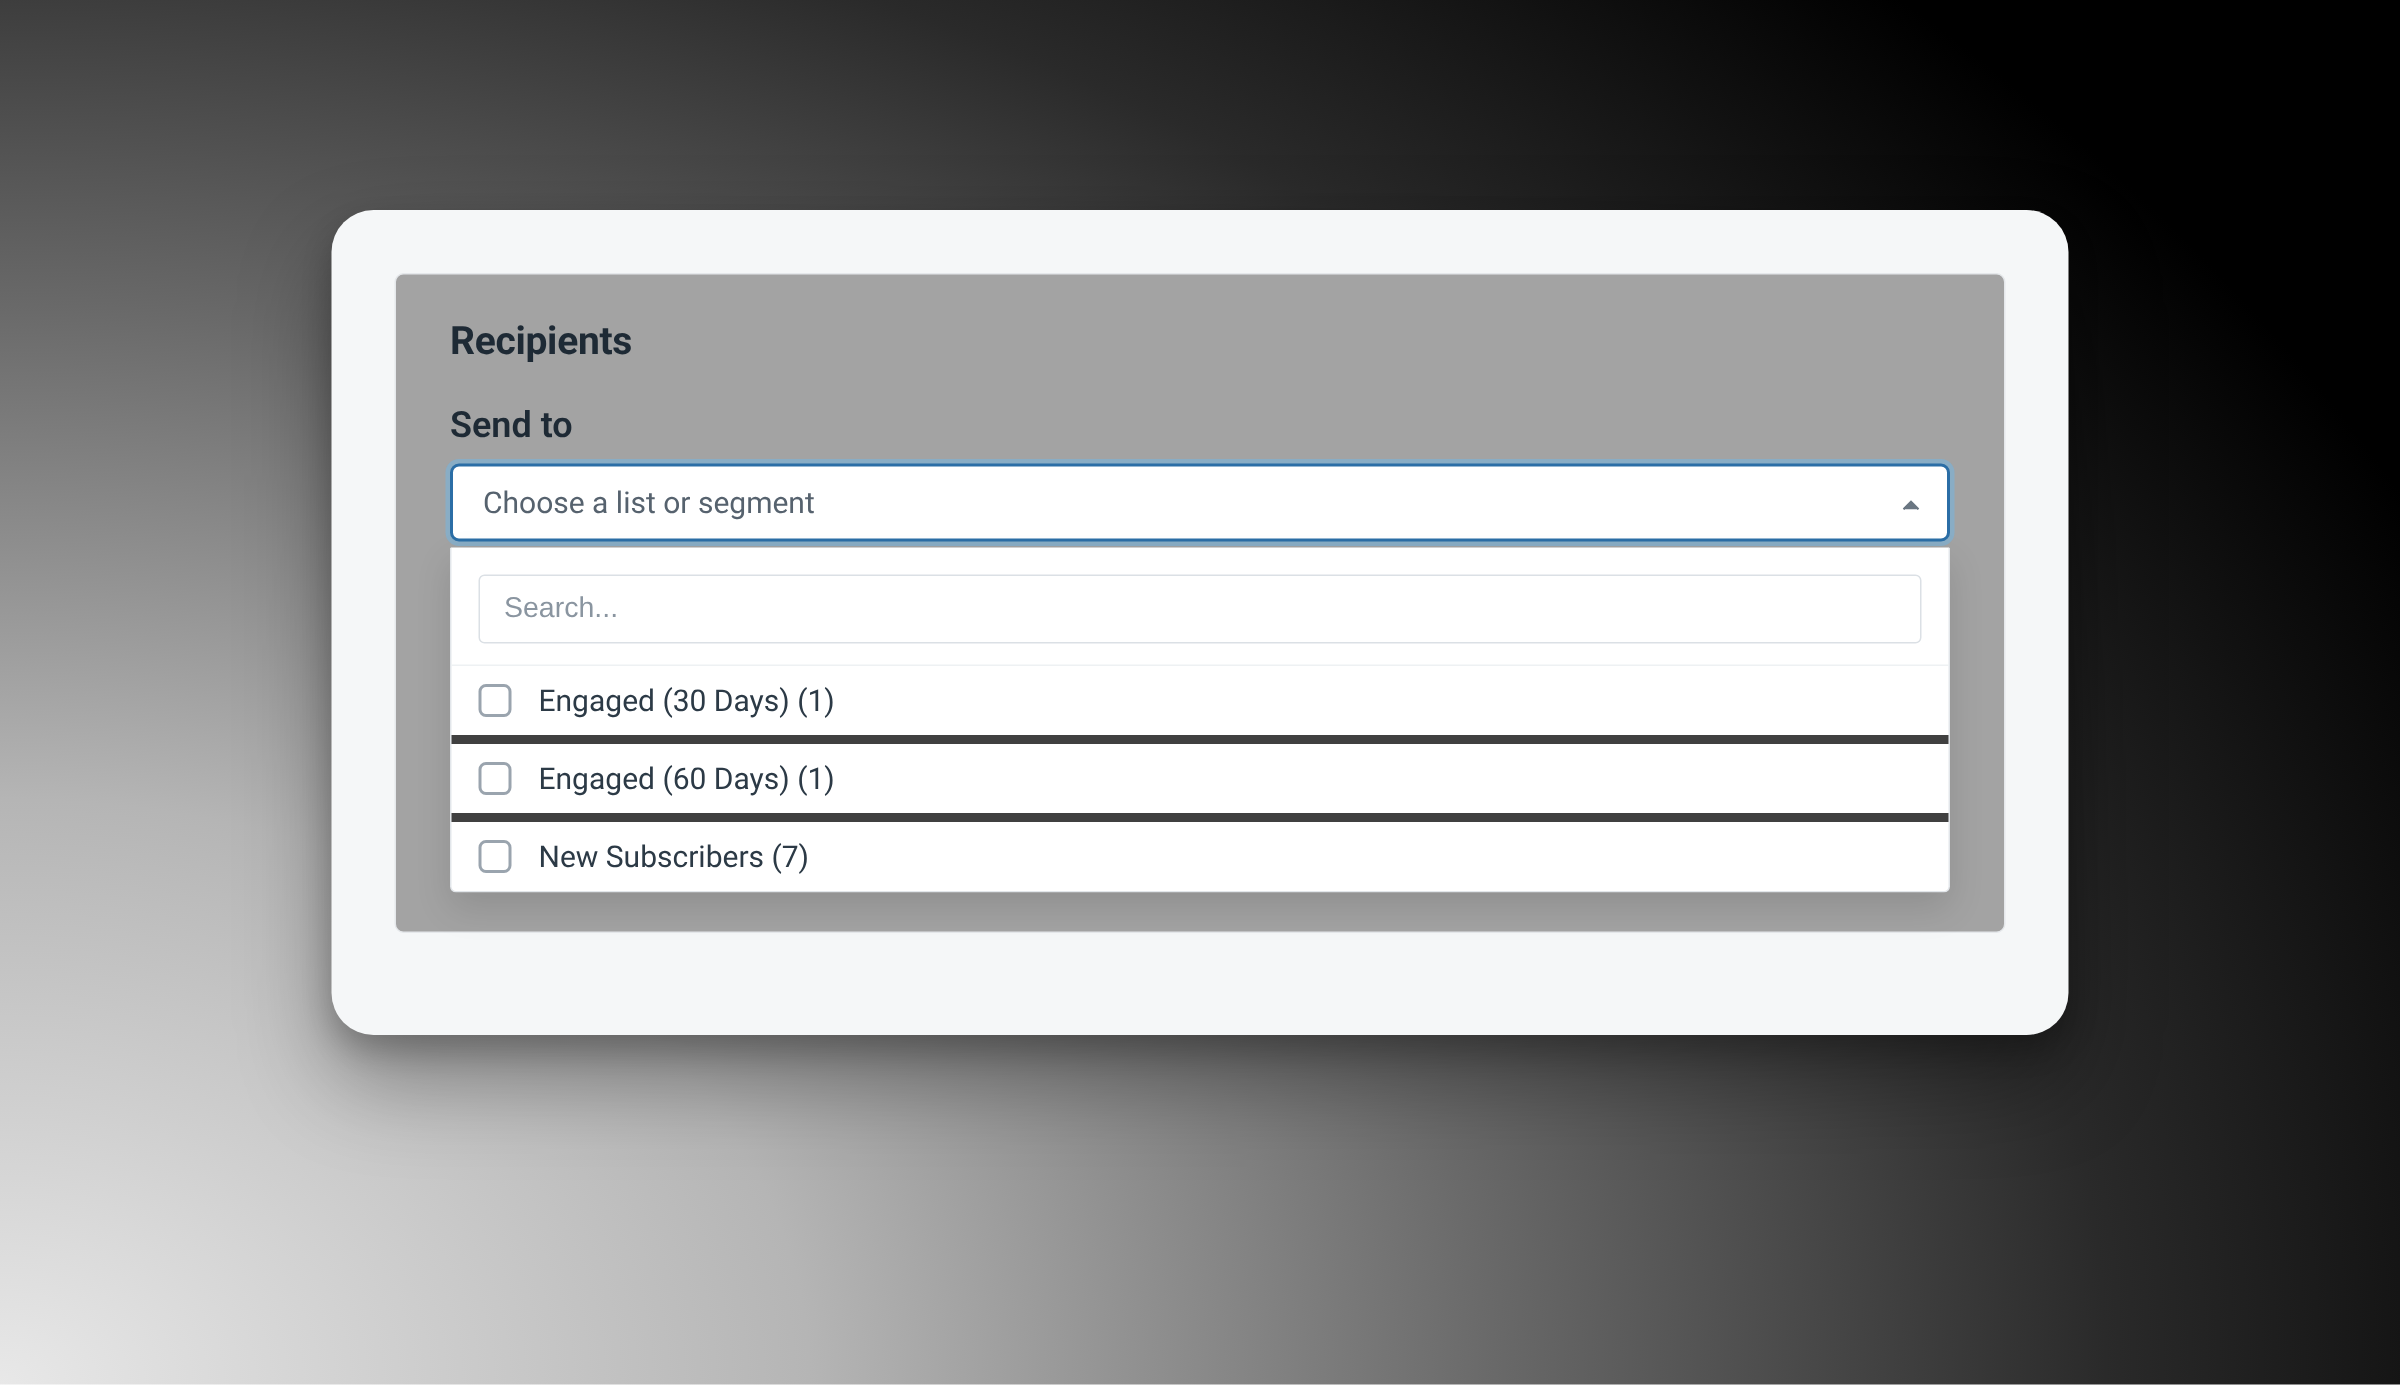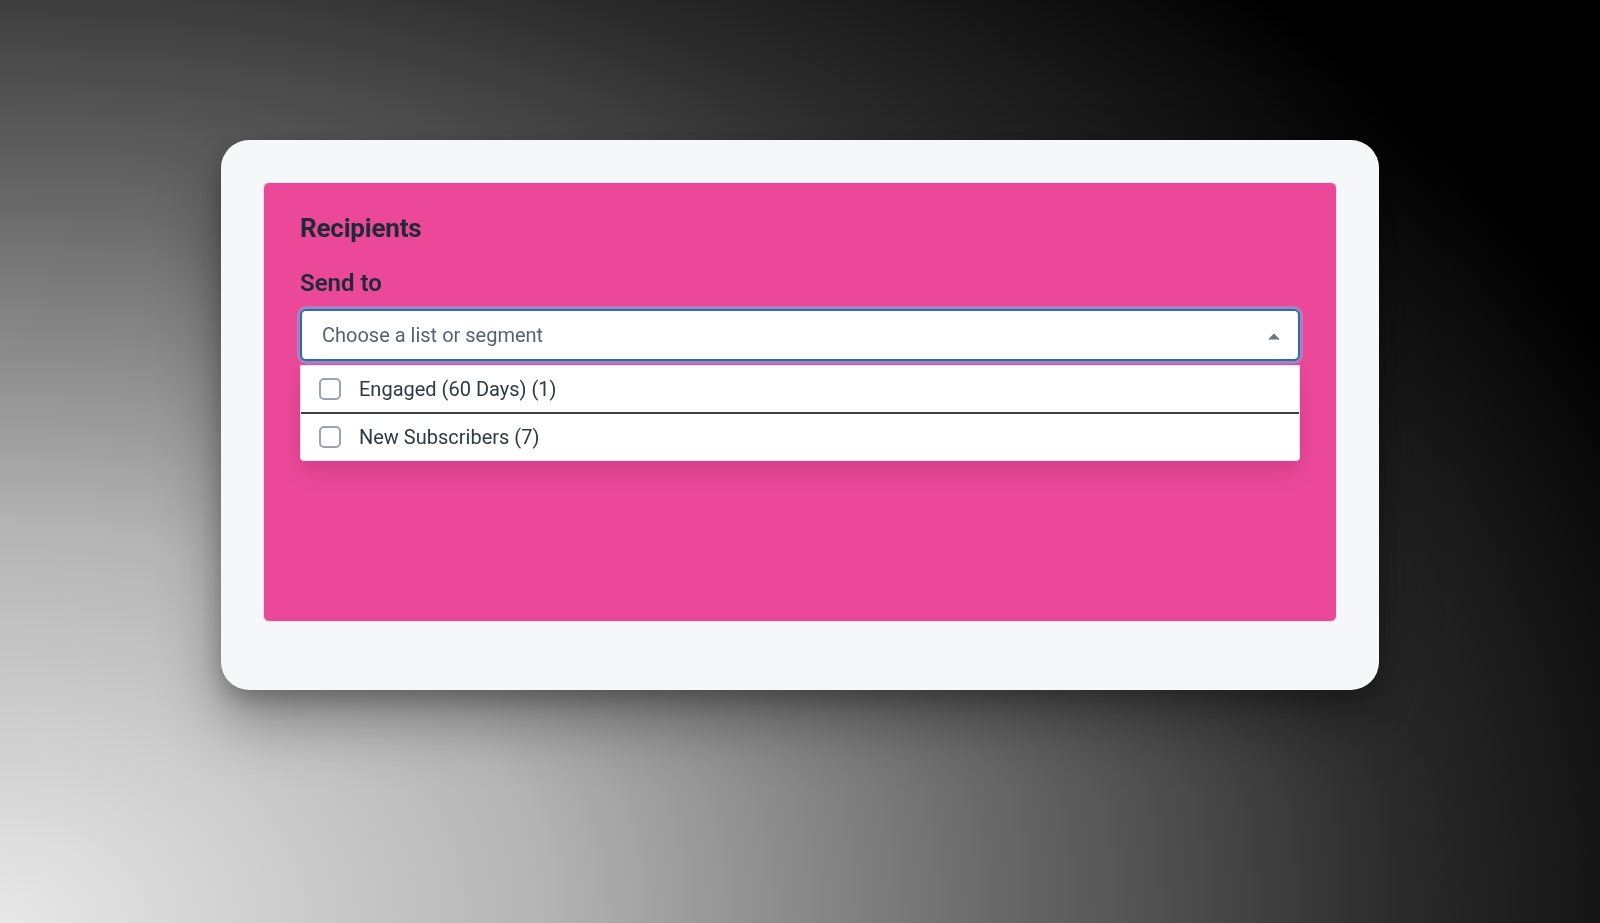--- a/index.html
+++ b/index.html
@@ -23,21 +23,21 @@
       width: 1158px;
       background: #f5f7f8;
       border-radius: 28px;
       padding: 42px 42px 30px 42px;
       box-shadow: 0 30px 60px rgba(0,0,0,0.35), 0 10px 20px rgba(0,0,0,0.2);
       position: relative;
       height: 550px;
       overflow: hidden;
     }
     .card {
-      background: #ec4899;
+      background: #a3a3a3;
       border: 1px solid #e5e8eb;
       border-radius: 6px;
       padding: 30px 36px 36px 36px;
       position: relative;
       min-height: 440px;
     }
     .section-title {
       font-size: 26px;
       font-weight: 700;
       color: #1e2a35;
@@ -106,21 +106,21 @@
       color: #8a95a0;
     }
     .options-list {
       list-style: none;
     }
     .option-row {
       display: flex;
       align-items: center;
       gap: 18px;
       padding: 11px 18px;
-      border-top: 2px solid #404040;
+      border-top: 6px solid #404040;
       cursor: pointer;
     }
     .option-row:first-child {
       border-top: 1px solid #eef1f3;
     }
     .checkbox {
       width: 22px;
       height: 22px;
       border: 2px solid #9aa4ae;
       border-radius: 5px;
@@ -145,21 +145,28 @@
         <span class="select-placeholder">Choose a list or segment</span>
         <span class="select-caret">
           <svg width="12" height="8" viewBox="0 0 12 8">
               <path d="M1 7 L6 2 L11 7" fill="none" stroke="currentColor" stroke-width="1.4"></path>
               <path d="M1 7 L6 2 L11 7 Z" fill="currentColor"></path>
             </svg>
         </span>
       </div>
 
       <div class="dropdown">
+        <div class="dropdown-search-wrap">
+          <input type="text" placeholder="Search..." style="">
+        </div>
         <ul class="options-list">
+          <li class="option-row">
+            <span class="checkbox"></span>
+            <span class="option-label">Engaged (30 Days) (1)</span>
+          </li>
           <li class="option-row">
             <span class="checkbox"></span>
             <span class="option-label">Engaged (60 Days) (1)</span>
           </li>
           <li class="option-row">
             <span class="checkbox"></span>
             <span class="option-label">New Subscribers (7)</span>
           </li>
         </ul>
       </div>

